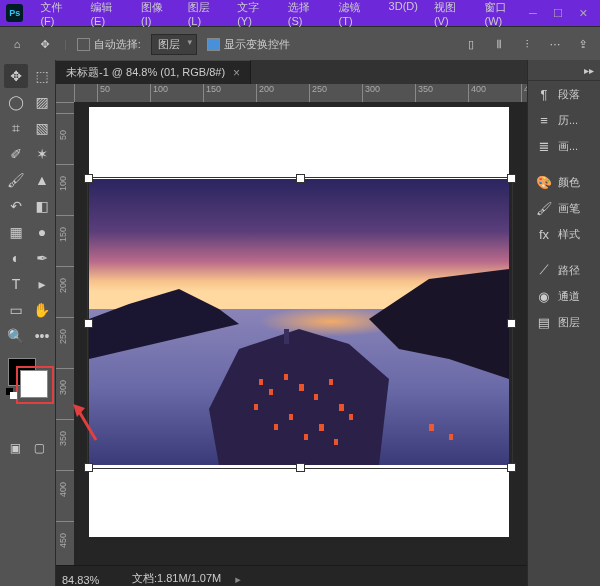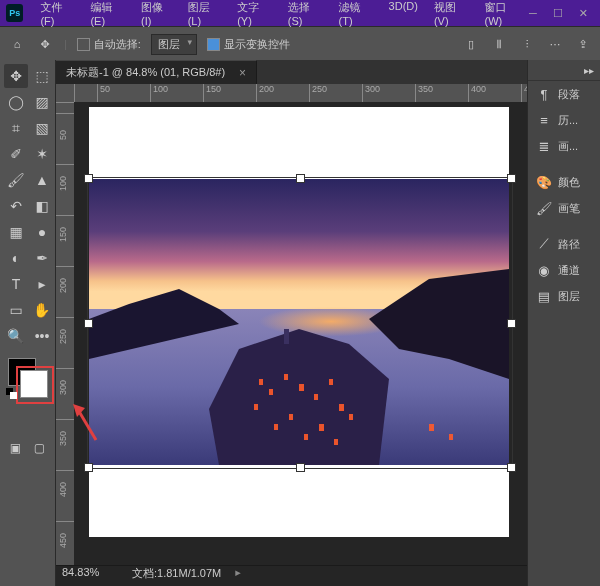--- a/index.html
+++ b/index.html
@@ -1,16 +1,16 @@
 <!DOCTYPE html>
 <html><head>
 <meta charset="utf-8">
 <style>
 html,body{margin:0;padding:0;width:600px;height:586px;background:#323232;font-family:"Microsoft YaHei",Arial,sans-serif;font-size:11px;color:#ccc;overflow:hidden;user-select:none}
-.titlebar{height:26px;background:#4c1d95;display:flex;align-items:center;padding:0 6px;border-bottom:1px solid #2a2a2a}
+.titlebar{height:26px;background:#6d28d9;display:flex;align-items:center;padding:0 6px;border-bottom:1px solid #2a2a2a}
 .ps-logo{width:18px;height:18px;background:#001d26;border-radius:3px;display:flex;align-items:center;justify-content:center;color:#31c5f0;font-weight:bold;font-size:9px;margin-right:10px}
 .menu{display:flex;gap:2px}
 .menu-item{padding:4px 7px;cursor:default}
 .win-controls{margin-left:auto;display:flex;gap:16px;padding-right:6px;color:#aaa}
 .win-controls span{cursor:default}
 .options-bar{height:34px;background:#535353;display:flex;align-items:center;padding:0 8px;gap:10px;border-bottom:1px solid #2a2a2a}
 .opt-icon{width:18px;height:18px;display:flex;align-items:center;justify-content:center;color:#ccc}
 .dropdown{background:#3f3f3f;border:1px solid #2a2a2a;padding:2px 16px 2px 6px;position:relative;color:#ccc}
 .dropdown::after{content:"▾";position:absolute;right:4px;top:2px;font-size:9px;color:#999}
 .checkbox{width:11px;height:11px;border:1px solid #888;display:inline-block;vertical-align:middle;margin-right:4px}
@@ -25,39 +25,39 @@
 .swatch-bg{position:absolute;left:4px;top:0;width:26px;height:26px;background:#000;border:1px solid #888}
 .swatch-fg{position:absolute;left:16px;top:12px;width:26px;height:26px;background:#fff;border:1px solid #888}
 .swatch-highlight{position:absolute;left:12px;top:8px;width:34px;height:34px;border:2px solid #e04040;pointer-events:none}
 .swatch-mini{position:absolute;left:2px;top:30px;width:12px;height:12px}
 .swatch-mini::before{content:"";position:absolute;width:7px;height:7px;background:#000;left:0;top:0}
 .swatch-mini::after{content:"";position:absolute;width:7px;height:7px;background:#fff;left:4px;top:4px}
 .mode-icons{margin-top:40px;display:flex;gap:4px;justify-content:center}
 .mode-icons .tool{width:20px;height:20px;font-size:12px}
 .doc-area{flex:1;background:#252525;display:flex;flex-direction:column;position:relative}
 .tab-strip{height:24px;background:#323232;display:flex;align-items:center}
-.doc-tab{background:#252525;padding:4px 10px;color:#ccc;font-size:11px;display:flex;align-items:center;gap:14px;border-top:1px solid #444;border-right:1px solid #1a1a1a}
+.doc-tab{background:#252525;padding:4px 10px;color:#ccc;font-size:11px;display:flex;align-items:center;gap:8px;border-top:1px solid #444;border-right:1px solid #1a1a1a}
 .tab-close{color:#999;font-size:12px}
 .canvas-wrap{flex:1;position:relative;overflow:hidden}
 .ruler-h{position:absolute;top:0;left:18px;right:0;height:18px;background:#535353;border-bottom:1px solid #333;display:flex;overflow:hidden}
 .ruler-v{position:absolute;top:18px;left:0;bottom:20px;width:18px;background:#535353;border-right:1px solid #333;display:flex;flex-direction:column;overflow:hidden}
 .ruler-corner{position:absolute;top:0;left:0;width:18px;height:18px;background:#535353;border-right:1px solid #333;border-bottom:1px solid #333}
 .ruler-h .tick{position:relative;width:50px;flex-shrink:0;border-left:1px solid #888;font-size:9px;color:#aaa;padding-left:2px}
 .ruler-v .tick{position:relative;height:50px;flex-shrink:0;border-top:1px solid #888;font-size:9px;color:#aaa}
 .ruler-v .tick span{transform:rotate(-90deg);display:block;transform-origin:left top;position:absolute;left:2px;top:26px}
 .viewport{position:absolute;top:18px;left:18px;right:0;bottom:20px;background:#252525;overflow:hidden}
 .canvas{position:absolute;top:5px;left:15px;width:420px;height:430px;background:#fff}
 .photo{position:absolute;top:72px;left:0;width:420px;height:286px;overflow:hidden}
 .photo svg{width:100%;height:100%;display:block}
 .transform-box{position:absolute;top:70px;left:-2px;width:424px;height:290px;border:1px solid #333;pointer-events:none}
 .th{position:absolute;width:7px;height:7px;background:#fff;border:1px solid #333}
 .th.tl{left:-4px;top:-4px}.th.tc{left:calc(50% - 4px);top:-4px}.th.tr{right:-4px;top:-4px}
 .th.ml{left:-4px;top:calc(50% - 4px)}.th.mr{right:-4px;top:calc(50% - 4px)}
 .th.bl{left:-4px;bottom:-4px}.th.bc{left:calc(50% - 4px);bottom:-4px}.th.br{right:-4px;bottom:-4px}
-.status{position:absolute;bottom:0;left:0;right:0;height:20px;background:#252525;display:flex;align-items:flex-start;font-size:11px;color:#ccc;padding:0 6px;gap:14px;border-top:1px solid #1a1a1a}
+.status{position:absolute;bottom:0;left:0;right:0;height:20px;background:#252525;display:flex;align-items:flex-end;font-size:11px;color:#ccc;padding:0 6px;gap:14px;border-top:1px solid #1a1a1a}
 .status .zoom{min-width:56px}
 .panels{width:72px;background:#454545;display:flex;flex-direction:column;border-left:1px solid #2a2a2a}
 .panel-toggle{height:20px;display:flex;align-items:center;justify-content:flex-end;padding:0 6px;color:#ccc;font-size:10px;border-bottom:1px solid #333}
 .panel-row{height:26px;display:flex;align-items:center;gap:6px;padding:0 8px;color:#ccc;font-size:11px}
 .panel-row .pi{width:16px;text-align:center;font-size:13px}
 .panel-group-gap{height:10px}
 .arrow-annotation{position:absolute;top:402px;left:71px;width:30px;height:40px;pointer-events:none;z-index:50}
 </style>
 </head>
 <body>
@@ -274,20 +274,24 @@
       </div>
     <div class="panel-group-gap"></div>
     <div class="panel-row">
         <span class="pi">🎨</span>
         <span>颜色</span>
       </div>
     <div class="panel-row">
         <span class="pi">🖌</span>
         <span>画笔</span>
       </div>
+    <div class="panel-row">
+        <span class="pi">fx</span>
+        <span>样式</span>
+      </div>
     <div class="panel-group-gap"></div>
     <div class="panel-row">
         <span class="pi">⟋</span>
         <span>路径</span>
       </div>
     <div class="panel-row">
         <span class="pi">◉</span>
         <span>通道</span>
       </div>
     <div class="panel-row">

